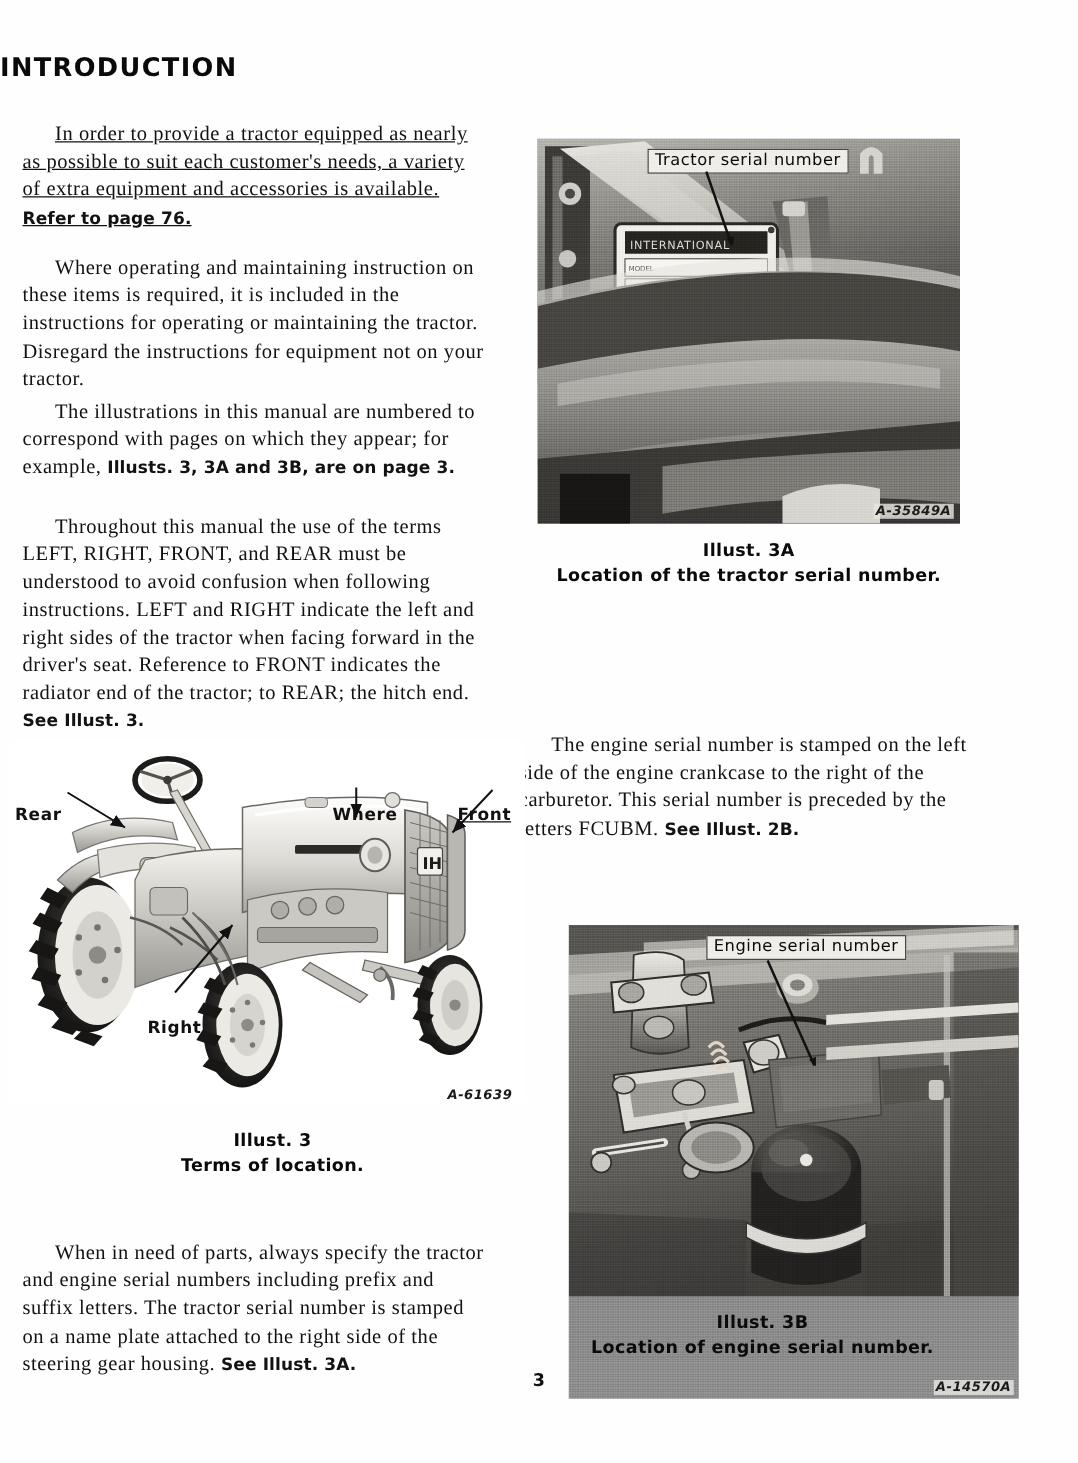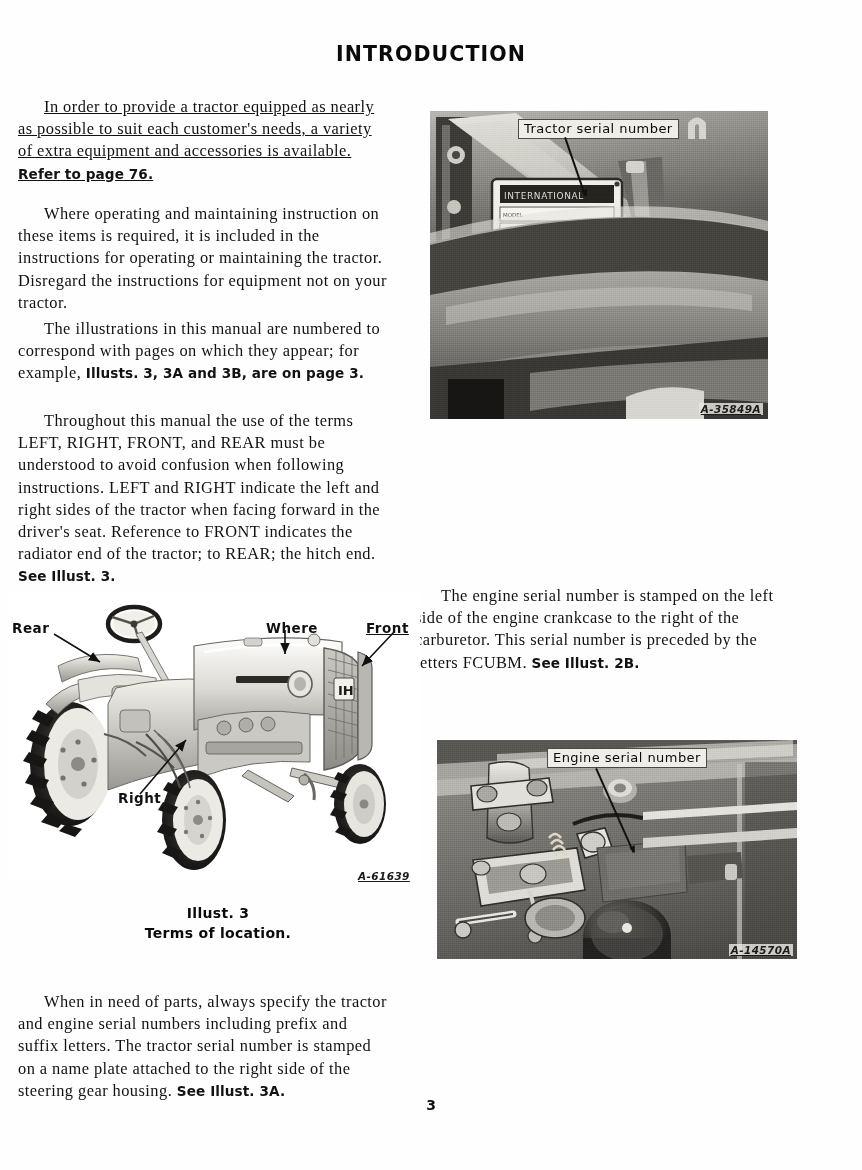--- a/index.html
+++ b/index.html
@@ -20,21 +20,20 @@
     background: #fefefe;
     margin: 0 auto;
   }
 
   
   .page-heading {
     position: absolute;
     top: 42px;
     left: 0;
     width: 862px;
-    text-align: center;
     font-family: "DejaVu Sans", sans-serif;
     font-weight: bold;
     font-size: 20.5px;
     letter-spacing: 1.1px;
     color: #0a0a0a;
   }
 
   
   .para {
     position: absolute;
@@ -92,21 +91,20 @@
   .photo-id {
     position: absolute;
     font-family: "DejaVu Sans", sans-serif;
     font-style: italic;
     font-weight: bold;
     font-size: 10.5px;
     letter-spacing: 0.4px;
     color: #1a1a1a;
     background: rgba(232,230,226,0.82);
     padding: 0 2px;
-    text-decoration: underline;
   }
   .callout {
     position: absolute;
     background: #efeee9;
     color: #0a0a0a;
     font-family: "DejaVu Sans", sans-serif;
     font-size: 13px;
     letter-spacing: 0.45px;
     padding: 1px 5px 2px 5px;
     border: 1px solid #4a4a4a;
@@ -133,20 +131,21 @@
     position: absolute;
     background: #ffffff;
   }
   .la-label {
     position: absolute;
     font-family: "DejaVu Sans", sans-serif;
     font-weight: bold;
     font-size: 13.5px;
     letter-spacing: 0.5px;
     color: #111;
+    margin-top: 24px;
   }
 
   
   .folio {
     position: absolute;
     top: 1097px;
     left: 0;
     width: 862px;
     text-align: center;
     font-family: "DejaVu Sans", sans-serif;
@@ -255,20 +254,24 @@
       <path d="M0,122 C120,92 240,86 338,110 L338,120 C240,98 120,104 0,134 Z" fill="#e6e4de" opacity="0.6"></path>
     </svg>
 
     <div class="callout" style="left:88px; top:8px;">Tractor serial number</div>
     <div class="leader" style="left:136px; top:26px; width:62px; transform:rotate(71deg);"></div>
 
     <div class="photo-id" style="right:5px; bottom:4px;">A-35849A</div>
     <div class="grain"></div>
   </div>
 
+  <div class="caption" style="left:430px; top:433px; width:338px;">
+    <span class="cap-title">Illust. 3A</span>
+    <span class="cap-sub">Location of the tractor serial number.</span>
+  </div>
 
   <div class="lineart" style="left:8px; top:592px; width:412px; height:290px;">
 
     <svg width="412" height="290" viewBox="0 0 412 290" style="position:absolute; inset:0; display:block;">
       <defs>
         <linearGradient id="hoodG" x1="0" y1="0" x2="0" y2="1">
           <stop offset="0" stop-color="#fdfdfc"></stop>
           <stop offset="0.55" stop-color="#dcdad4"></stop>
           <stop offset="1" stop-color="#a8a6a0"></stop>
         </linearGradient>
@@ -421,21 +424,21 @@
     <div class="la-label" style="left:110px; top:198px;text-align:center;">Right</div>
 
     <div class="photo-id" style="left:348px; top:278px; background:none;">A-61639</div>
   </div>
 
   <div class="caption" style="left:98px; top:905px; width:240px;text-align:center;">
     <span class="cap-title">Illust. 3</span>
     <span class="cap-sub">Terms of location.</span>
   </div>
 
-  <div class="photo" style="left:437px; top:740px; width:360px; height:219px;">
+  <div class="photo" style="left:455px; top:740px; width:360px; height:379px;">
 
     <svg width="360" height="297" viewBox="0 0 360 297" style="position:absolute; inset:0; display:block;">
       <defs>
         <linearGradient id="blockG" x1="0" y1="0" x2="0.3" y2="1">
           <stop offset="0" stop-color="#8e8c87"></stop>
           <stop offset="0.5" stop-color="#6a6864"></stop>
           <stop offset="1" stop-color="#413f3c"></stop>
         </linearGradient>
         <linearGradient id="metalG" x1="0" y1="0" x2="0" y2="1">
           <stop offset="0" stop-color="#eceae4"></stop>
@@ -518,16 +521,20 @@
       <path d="M238,240 L300,236 L300,297 L238,297 Z" fill="#3d3b38" opacity="0.5"></path>
     </svg>
 
     <div class="callout" style="left:110px; top:8px;">Engine serial number</div>
     <div class="leader" style="left:160px; top:28px; width:92px; transform:rotate(66deg);"></div>
 
     <div class="photo-id" style="right:4px; bottom:3px;">A-14570A</div>
     <div class="grain"></div>
   </div>
 
+  <div class="caption" style="left:430px; top:1050px; width:360px;">
+    <span class="cap-title">Illust. 3B</span>
+    <span class="cap-sub">Location of engine serial number.</span>
+  </div>
 
   <div class="folio">3</div>
 
 </div>
 
 </body></html>

